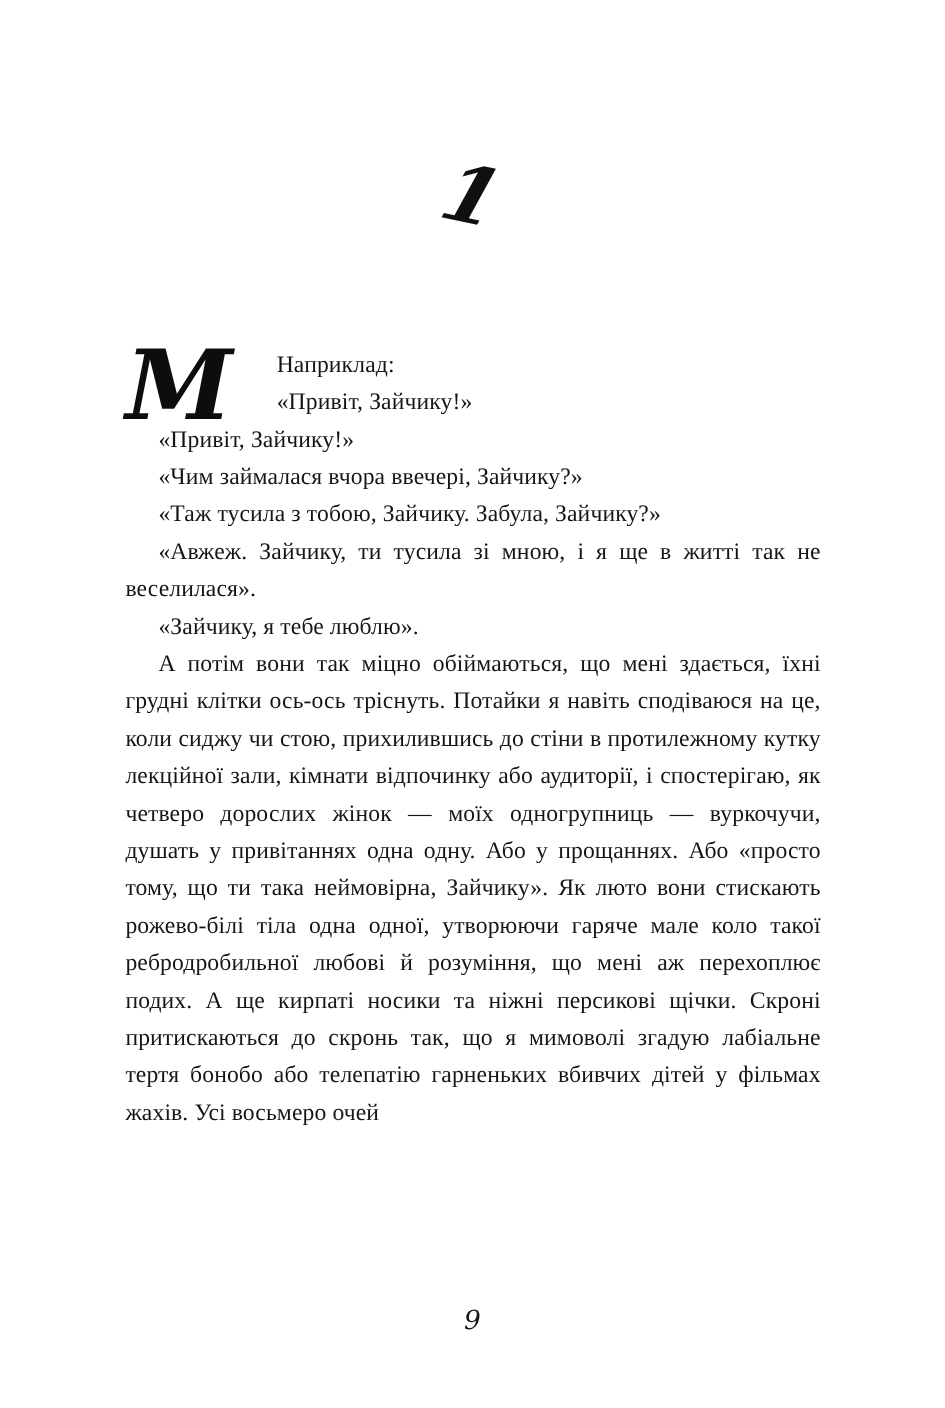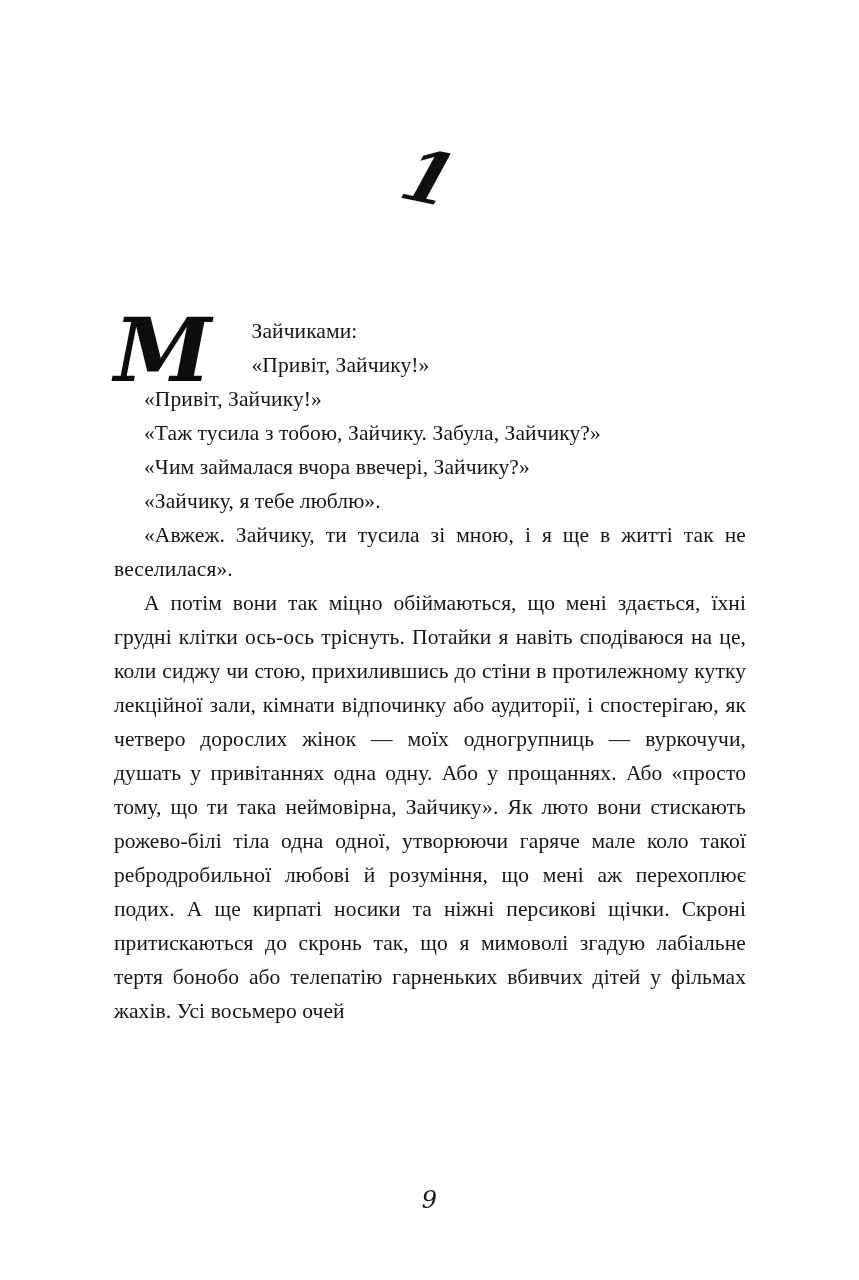--- a/index.html
+++ b/index.html
@@ -76,25 +76,25 @@
 <body>
 
 <div class="page">
 
   <div class="chapter-number">
     <span class="numeral">1</span>
   </div>
 
   <div class="text-block">
     <p class="first"><span class="drop-cap">М</span></p>
-    <p>Зайчиками:</p>
+    <p>Наприклад:</p>
     <p>«Привіт, Зайчику!»</p>
     <p>«Привіт, Зайчику!»</p>
+    <p>«Чим займалася вчора ввечері, Зайчику?»</p>
     <p>«Таж тусила з тобою, Зайчику. Забула, Зайчику?»</p>
-    <p>«Чим займалася вчора ввечері, Зайчику?»</p>
+    <p>«Авжеж. Зайчику, ти тусила зі мною, і я ще в житті так не веселилася».</p>
     <p>«Зайчику, я тебе люблю».</p>
-    <p>«Авжеж. Зайчику, ти тусила зі мною, і я ще в житті так не веселилася».</p>
     <p>А потім вони так міцно обіймаються, що мені здається, їхні грудні клітки ось-ось тріснуть. Потайки я навіть сподіваюся на це, коли сиджу чи стою, прихилившись до стіни в протилежному кутку лекційної зали, кімнати відпочинку або аудиторії, і спостерігаю, як четверо дорослих жінок — моїх одногрупниць — вуркочучи, душать у привітаннях одна одну. Або у прощаннях. Або «просто тому, що ти така неймовірна, Зайчику». Як люто вони стискають рожево-білі тіла одна одної, утворюючи гаряче мале коло такої ребродробильної любові й розуміння, що мені аж перехоплює подих. А ще кирпаті носики та ніжні персикові щічки. Скроні притискаються до скронь так, що я мимоволі згадую лабіальне тертя бонобо або телепатію гарненьких вбивчих дітей у фільмах жахів. Усі восьмеро очей</p>
   </div>
 
   <div class="page-number">9</div>
 
 </div>
 
 </body></html>

